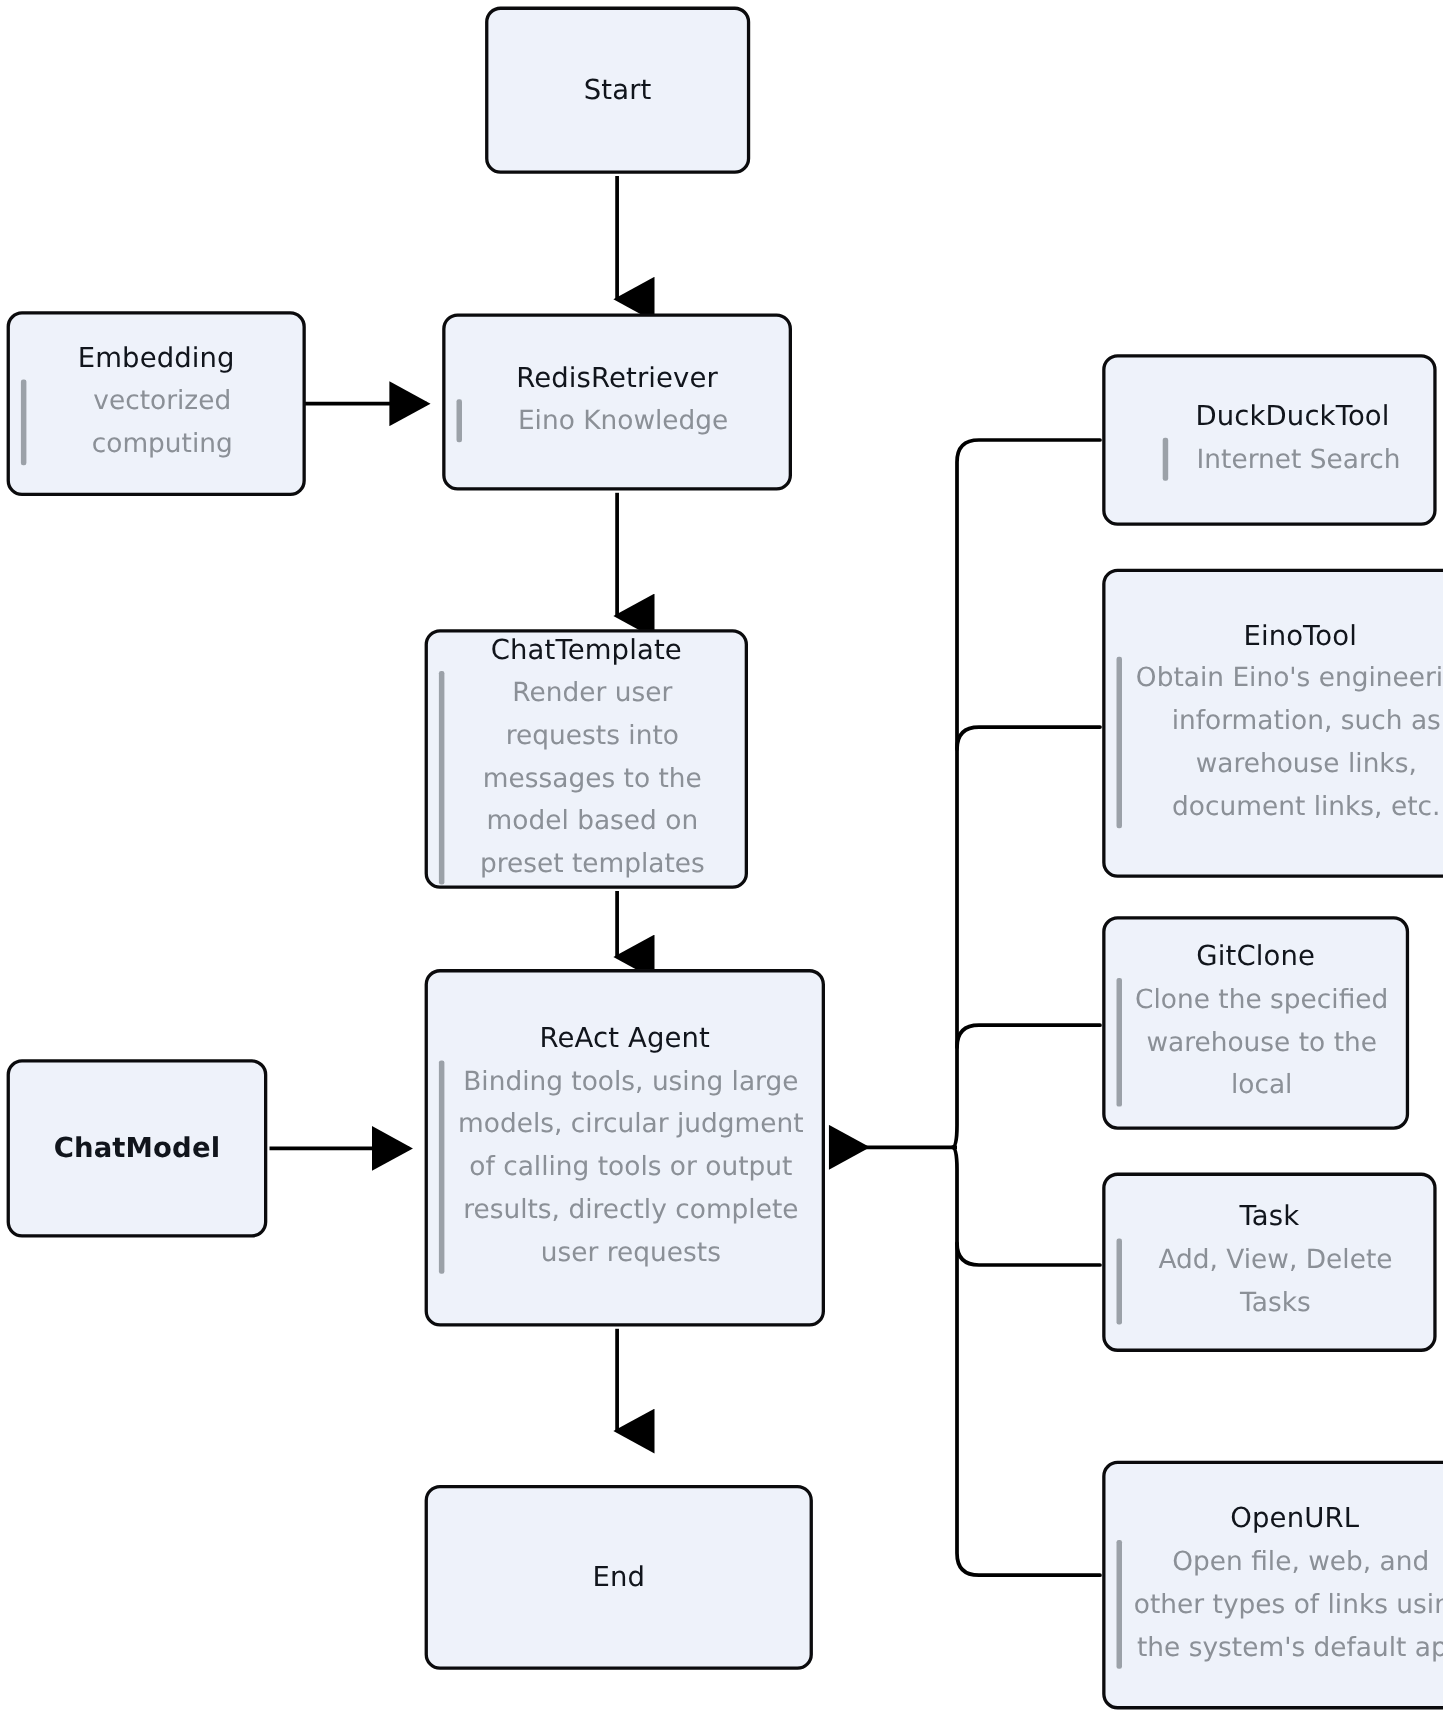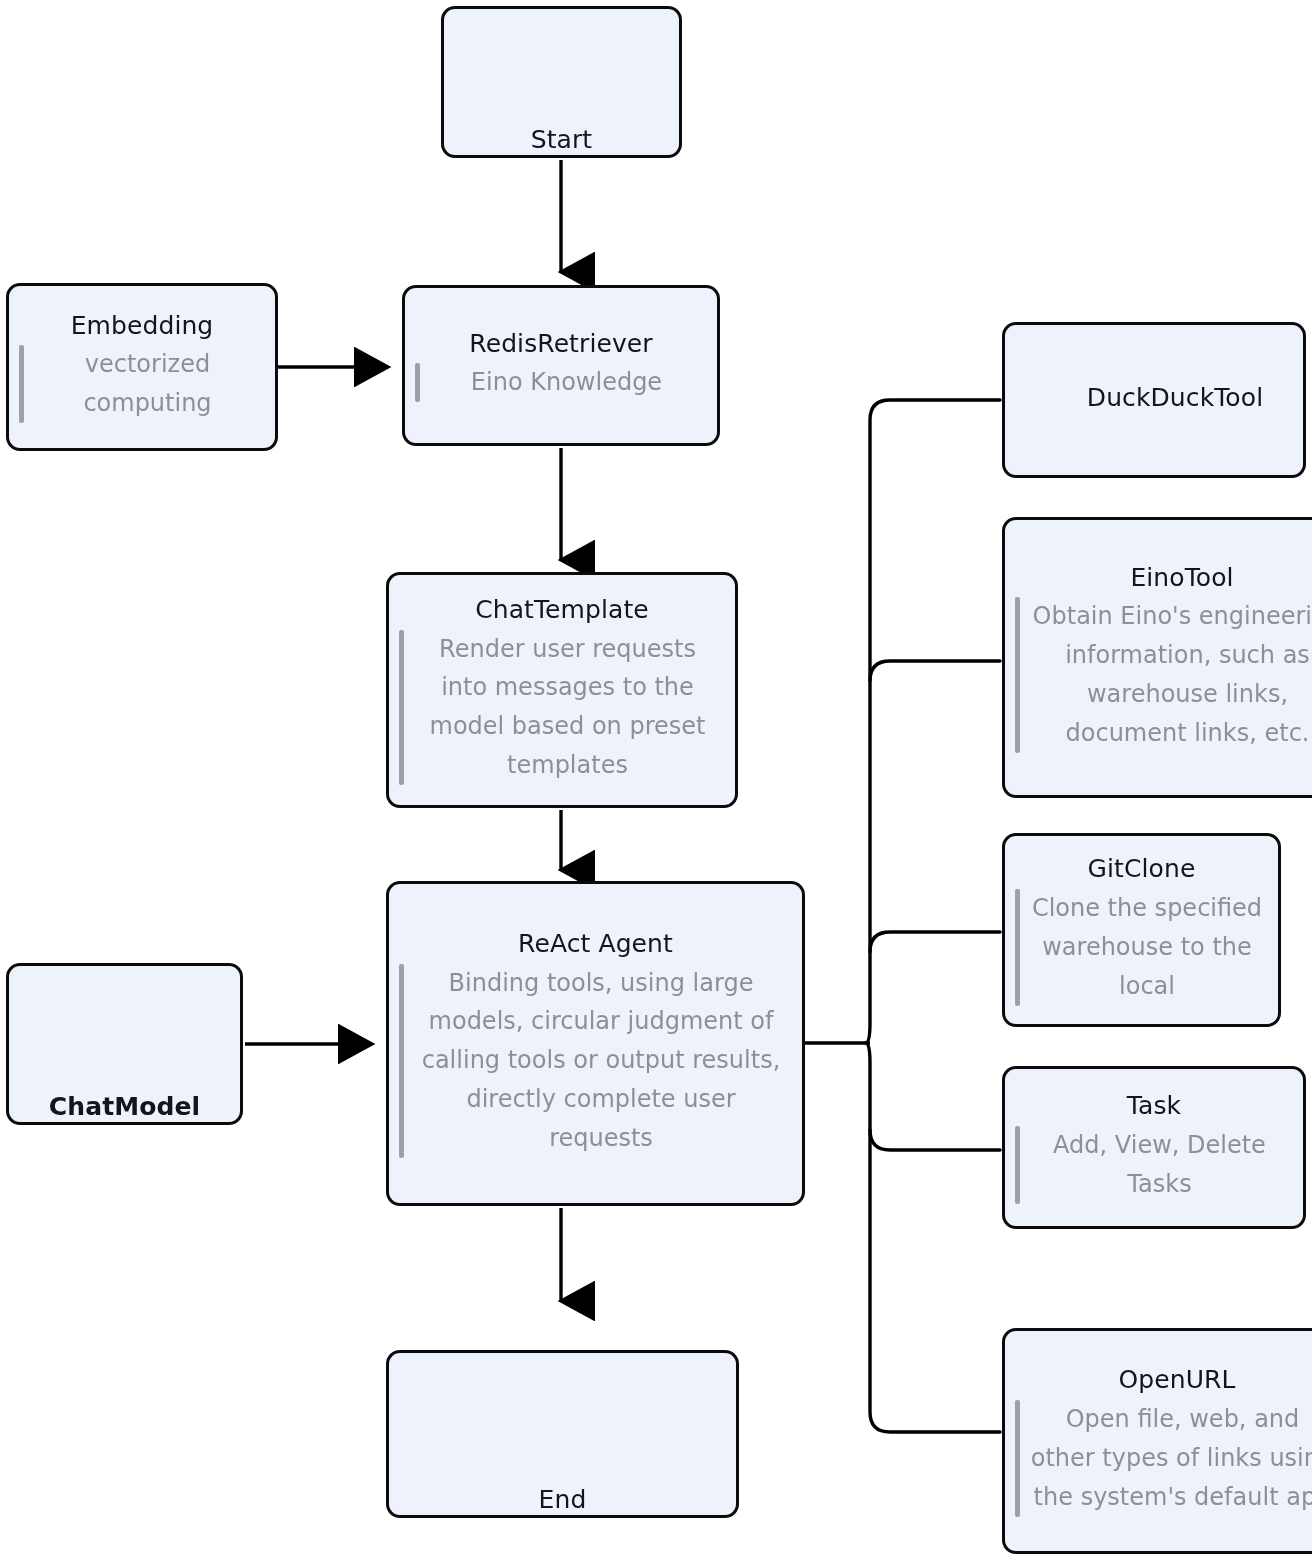--- a/index.html
+++ b/index.html
@@ -35,21 +35,21 @@
   .node-title {
     color: #11151c;
     font-size: 25px;
     line-height: 1.22;
     letter-spacing: 0.1px;
     width: 100%;
     padding: 0 10px;
     box-sizing: border-box;
   }
   .node.simple {
-    justify-content: flex-end;
+    justify-content: center;
   }
   .desc-wrap {
     display: flex;
     flex-direction: row;
     align-items: stretch;
     width: 100%;
     box-sizing: border-box;
     padding: 0 14px 0 10px;
     margin-top: 4px;
   }
@@ -64,22 +64,22 @@
     color: #8b9097;
     font-size: 24px;
     line-height: 1.62;
     flex: 1;
     text-align: center;
   }
   
   #node-start        { left: 441px;  top: 6px;    width: 241px;  height: 152px; }
   #node-embedding    { left: 6px;    top: 283px;  width: 272px;  height: 168px; }
   #node-redis        { left: 402px;  top: 285px;  width: 318px;  height: 161px; }
-  #node-chattemplate { left: 386px;  top: 572px;  width: 352px;  height: 236px; }
-  #node-react        { left: 386px;  top: 881px;  width: 419px;  height: 325px; }
+  #node-chattemplate { left: 386px;  top: 572px;  width: 294px;  height: 236px; }
+  #node-react        { left: 386px;  top: 881px;  width: 364px;  height: 325px; }
   #node-chatmodel    { left: 6px;    top: 963px;  width: 237px;  height: 162px; font-weight: bold; }
   #node-end          { left: 386px;  top: 1312px; width: 353px;  height: 168px; margin-top: 38px; }
   #node-duckduck     { left: 1002px; top: 322px;  width: 304px;  height: 156px; padding-left: 42px; }
   #node-einotool     { left: 1002px; top: 517px;  width: 360px;  height: 281px; }
   #node-gitclone     { left: 1002px; top: 833px;  width: 279px;  height: 194px; }
   #node-task         { left: 1002px; top: 1066px; width: 304px;  height: 163px; }
   #node-openurl      { left: 1002px; top: 1328px; width: 350px;  height: 226px; }
 
   #node-einotool .node-desc,
   #node-openurl .node-desc,
@@ -167,20 +167,21 @@
 </div>
 
 <div class="node simple" id="node-end">
   <div class="node-title">End</div>
 </div>
 
 <div class="node" id="node-duckduck">
   <div class="node-title">DuckDuckTool</div>
   <div class="desc-wrap">
     <div class="accent-bar"></div>
+    <div class="node-desc">Internet Search</div>
   </div>
 </div>
 
 <div class="node" id="node-einotool">
   <div class="node-title">EinoTool</div>
   <div class="desc-wrap">
     <div class="accent-bar"></div>
     <div class="node-desc">Obtain Eino's engineering information, such as warehouse links, document links, etc.</div>
   </div>
 </div>

